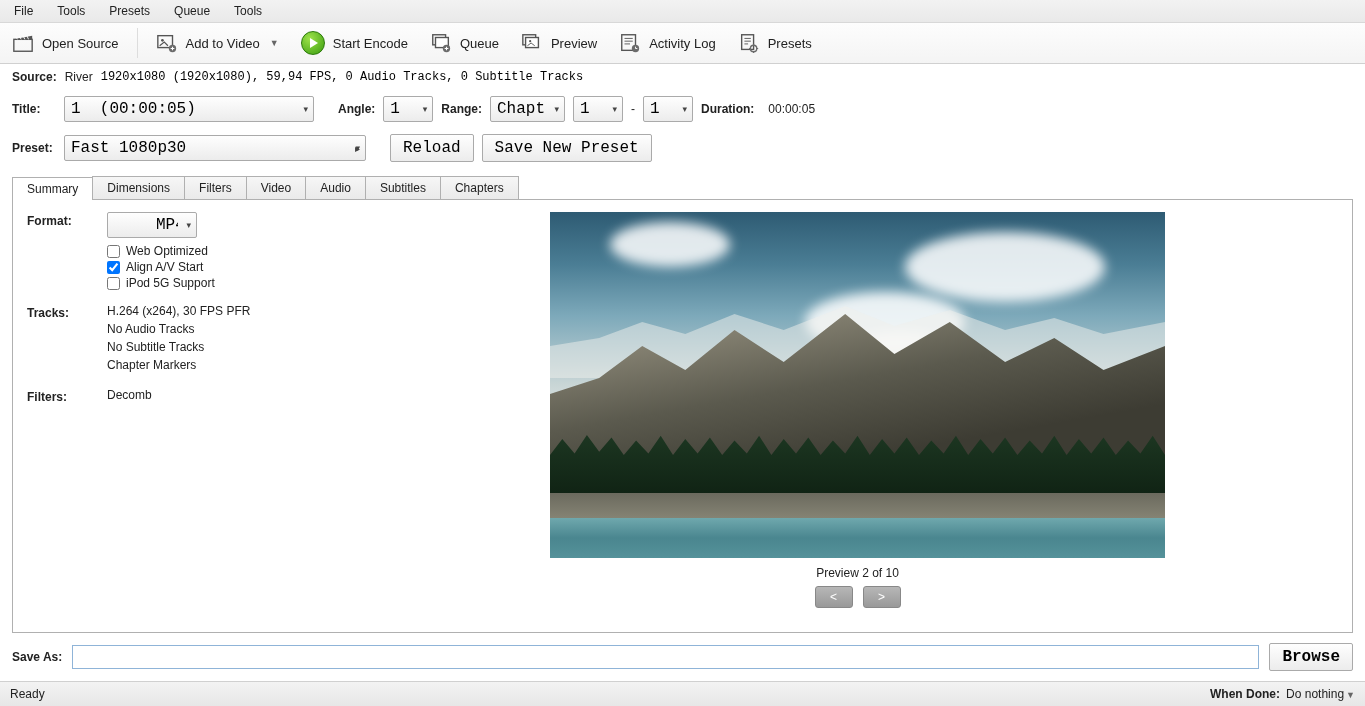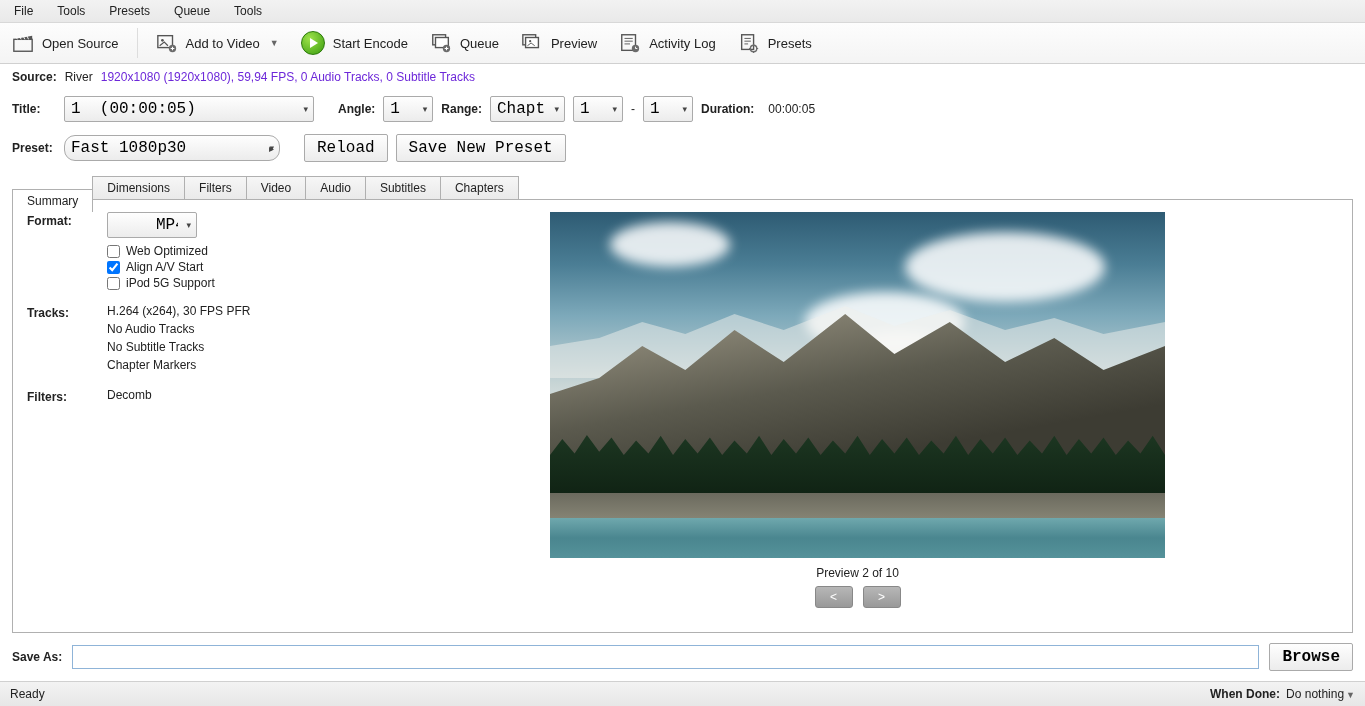--- a/index.html
+++ b/index.html
@@ -9,29 +9,29 @@
 .toolbar { background: linear-gradient(#fdfdfd,#f4f4f4); border-bottom: 1px solid #d0d0d0; padding: 4px 6px; display: flex; align-items: center; gap: 10px; }
 .tbtn { display: flex; align-items: center; gap: 8px; padding: 4px 6px; border-radius: 3px; cursor: default; }
 .tbtn .ticon { width: 22px; height: 22px; display: flex; align-items: center; justify-content: center; }
 .tbtn .tlabel { font-size: 13px; }
 .tsep { width: 1px; height: 30px; background: #ddd; margin: 0 2px; }
 .play-icon { width: 24px; height: 24px; border-radius: 50%; background: radial-gradient(circle at 35% 30%, #9de24a, #3a9c0f); display: flex; align-items: center; justify-content: center; border: 1px solid #2c7a0b; }
 .play-icon::after { content: ""; border-left: 8px solid #fff; border-top: 5px solid transparent; border-bottom: 5px solid transparent; margin-left: 2px; }
 .drop-caret { font-size: 9px; color: #666; margin-left: 2px; }
 .row { display: flex; align-items: center; gap: 8px; padding: 6px 12px; }
 .lbl { font-weight: 600; min-width: 44px; }
-.gray { color: #6d28d9; }
+.gray { color: #000000; font-family: Liberation Mono, monospace; }
 .sel, .btn3d, .input3d { border: 1px solid #aaa; background: linear-gradient(#fefefe,#ececec); border-radius: 2px; font-size: 16px; font-family: Liberation Mono, monospace; padding: 3px 6px; }
 .sel { appearance: none; padding-right: 18px; background-image: linear-gradient(#fefefe,#ececec); position: relative; }
 .sel-wrap { position: relative; display: inline-block; }
 .sel-wrap::after { content: "▾"; font-size: 9px; color: #444; position: absolute; right: 6px; top: 50%; transform: translateY(-50%); pointer-events: none; }
 .btn3d { padding: 4px 12px; cursor: default; }
 .tabs { display: flex; margin: 8px 12px 0 12px; }
 .tab { padding: 4px 14px; border: 1px solid #b0b0b0; border-bottom: none; background: linear-gradient(#f6f6f6,#eaeaea); margin-right: -1px; font-size: 12px; cursor: default; }
-.tab.active { background: #fff; position: relative; top: 13px; }
+.tab.active { background: #fff; position: relative; top: 1px; }
 .panel { border: 1px solid #b0b0b0; margin: 0 12px; flex: 1; padding: 12px 14px; display: flex; gap: 30px; overflow: hidden; }
 .form-col { width: 320px; }
 .frow { display: flex; align-items: flex-start; margin-bottom: 12px; }
 .frow .flbl { font-weight: 600; width: 80px; padding-top: 2px; }
 .frow .fval { flex: 1; }
 .chk { display: flex; align-items: center; gap: 6px; margin-bottom: 2px; font-size: 12px; }
 .chk input { width: 13px; height: 13px; }
 .ln { margin-bottom: 4px; }
 .preview-col { flex: 1; display: flex; flex-direction: column; align-items: center; }
 .preview-img { width: 615px; height: 346px; position: relative; overflow: hidden; }
@@ -157,21 +157,21 @@
   <span class="sel-wrap"><input class="sel" style="width: 75px;" value="Chapters"></span>
   <span class="sel-wrap"><input class="sel" style="width: 50px;" value="1"></span>
   <span>-</span>
   <span class="sel-wrap"><input class="sel" style="width: 50px;" value="1"></span>
   <span class="lbl" style="min-width:auto">Duration:</span>
   <span style="margin-left:6px">00:00:05</span>
 </div>
 
 <div class="row">
   <span class="lbl">Preset:</span>
-  <span class="sel-wrap" style="position:relative"><input class="sel" style="width: 216px; border-radius: 11px;" value="Fast 1080p30"><span style="position:absolute;right:6px;top:50%;transform:translateY(-50%);font-size:10px;color:#444;pointer-events:none">▸</span></span>
+  <span class="sel-wrap" style="position:relative"><input class="sel" style="width: 302px;" value="Fast 1080p30"><span style="position:absolute;right:6px;top:50%;transform:translateY(-50%);font-size:10px;color:#444;pointer-events:none">▸</span></span>
   <span style="width:8px"></span>
   <button class="btn3d">Reload</button>
   <button class="btn3d">Save New Preset</button>
 </div>
 
 <div class="tabs">
   <div class="tab active">Summary</div>
   <div class="tab">Dimensions</div>
   <div class="tab">Filters</div>
   <div class="tab">Video</div>

